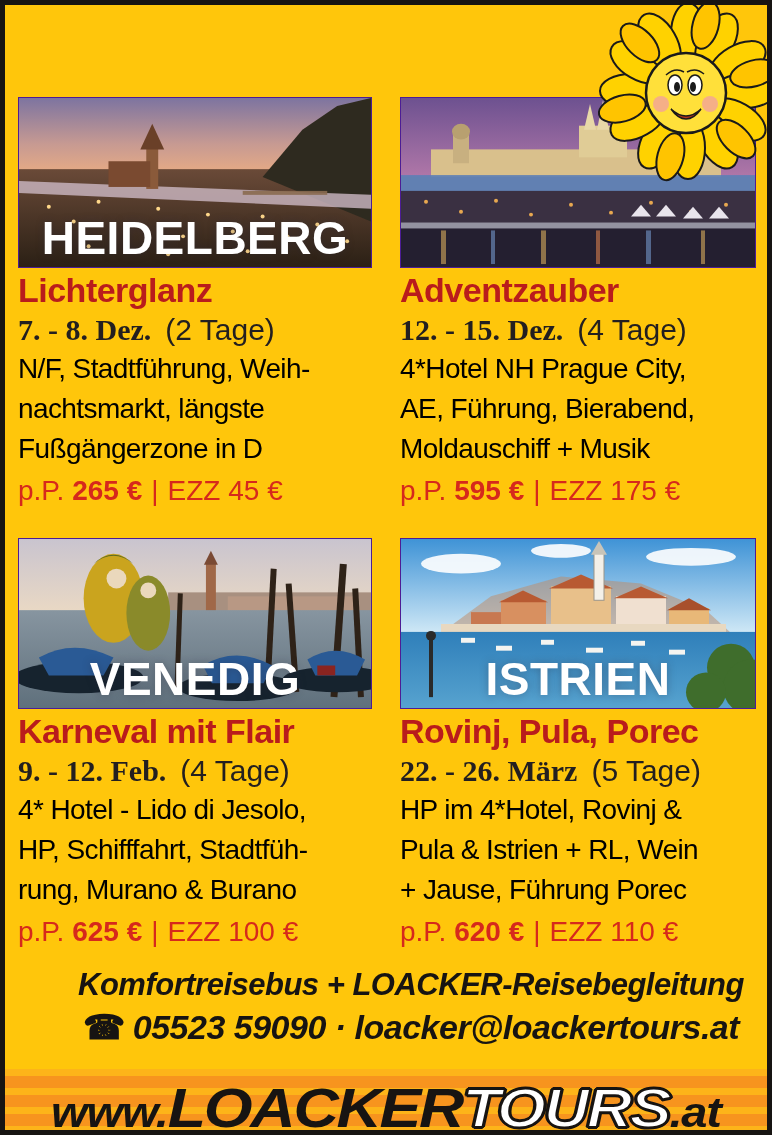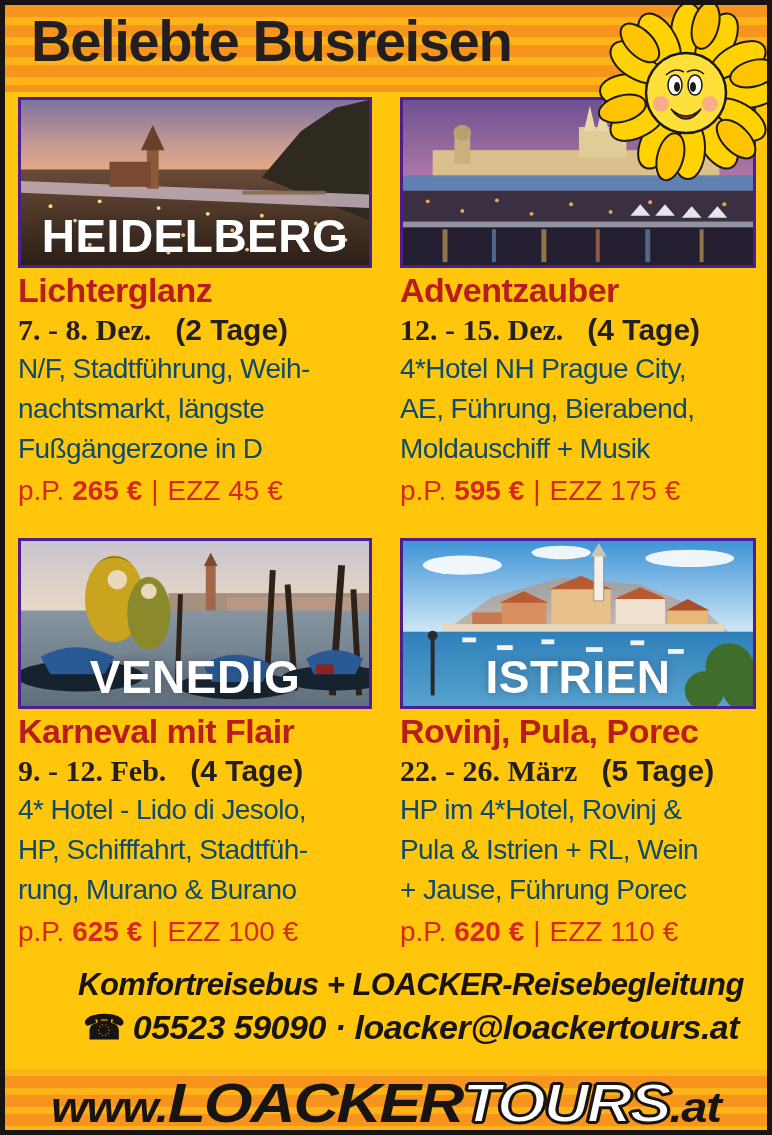--- a/index.html
+++ b/index.html
@@ -20,72 +20,69 @@
   }
   
   .sun{position:absolute;left:586px;top:-4px;width:190px;height:184px;z-index:6;}
   
   .card{position:absolute;width:354px;}
   .card.c1{left:13px;top:92px;}
   .card.c2{left:395px;top:92px;width:356px;}
   .card.c3{left:13px;top:533px;}
   .card.c4{left:395px;top:533px;width:356px;}
   .photo{
-    position:relative;height:171px;border:3px solid #4c1d95;box-sizing:border-box;
+    position:relative;height:171px;border:1px solid #4c1d95;box-sizing:border-box;
     overflow:hidden;background:#888;
   }
   .photo svg{position:absolute;left:0;top:0;width:100%;height:100%;}
   .cityname{
     position:absolute;left:0;right:0;bottom:2px;text-align:center;
     font-size:46px;font-weight:800;color:#FFFFFF;letter-spacing:.5px;
     text-shadow:0 0 8px rgba(40,40,60,.35);white-space:nowrap;
   }
   .subtitle{
     margin:3px 0 0 0;font-size:34px;font-weight:700;color:#b91c1c;
     letter-spacing:-.5px;white-space:nowrap;
   }
   .dateline{margin:3px 0 0 0;font-size:30px;color:#231F20;white-space:nowrap;}
   .dateline .d{font-weight:700;font-family:Liberation Serif, serif;}
-  .dateline .t{margin-left:24px;font-weight:700;}
-  .desc{margin:2px 0 0 0;font-size:28px;line-height:40px;color:#0c4a6e;letter-spacing:-.6px;}
+  .dateline .t{margin-left:14px;font-weight:400;}
+  .desc{margin:2px 0 0 0;font-size:28px;line-height:40px;color:#000000;letter-spacing:-.6px;}
   .desc span{display:block;white-space:nowrap;}
   .price{margin:6px 0 0 0;font-size:28px;color:#D6291C;white-space:nowrap;}
   .price .num{font-weight:700;margin-left:8px;}
   .price .sep{margin:0 9px;font-weight:400;}
   
   .info{position:absolute;left:0;top:962px;width:762px;text-align:center;color:#171412;padding-left:25px;}
   .info .l1{margin:0;font-size:31px;font-weight:700;font-style:italic;letter-spacing:-.5px;}
   .info .l2{margin:4px 0 0 0;font-size:34px;font-weight:700;font-style:italic;letter-spacing:-.5px;}
   .info .phone-ic{font-style:normal;margin-right:8px;}
   
   .logoband{
     position:absolute;left:0;bottom:0;width:762px;height:61px;
     background:repeating-linear-gradient(180deg,#FDB419 0 7px,#F7941E 7px 19px);
-    display:flex;align-items:center;justify-content:center;
+    display:flex;align-items:flex-start;justify-content:center;
     font-style:italic;white-space:nowrap;margin-top:44px;
   }
   .logoband .inner{display:flex;align-items:baseline;transform:scaleX(1.12);transform-origin:center;padding-top:6px;}
   .logoband .www{font-size:42px;font-weight:700;color:#171412;letter-spacing:-1px;}
   .logoband .brand1{font-size:56px;font-weight:800;color:#171412;letter-spacing:-2px;}
   .logoband .brand2{
     font-size:56px;font-weight:800;color:#FFFFFF;letter-spacing:-2px;
     -webkit-text-stroke:2px #171412;
     text-shadow:2px 0 0 #171412,-2px 0 0 #171412,0 2px 0 #171412,0 -2px 0 #171412,
                 1px 1px 0 #171412,-1px -1px 0 #171412,1px -1px 0 #171412,-1px 1px 0 #171412;
   }
   .logoband .tld{font-size:42px;font-weight:700;color:#171412;letter-spacing:-1px;}
 </style>
 </head>
 <body>
 
 <div class="flyer">
 
-  <div class="header">
-    <h1>Beliebte Busreisen</h1>
-  </div>
 
   <div class="sun">
     <svg viewBox="0 0 190 184">
       <g stroke="#1a1a1a" stroke-width="2" fill="#FFD200">
         <g transform="rotate(0 97 90)">
             <ellipse cx="97" cy="33" rx="17" ry="31"></ellipse>
           </g>
         <g transform="rotate(30 97 90)">
             <ellipse cx="97" cy="33" rx="17" ry="31"></ellipse>
           </g>

